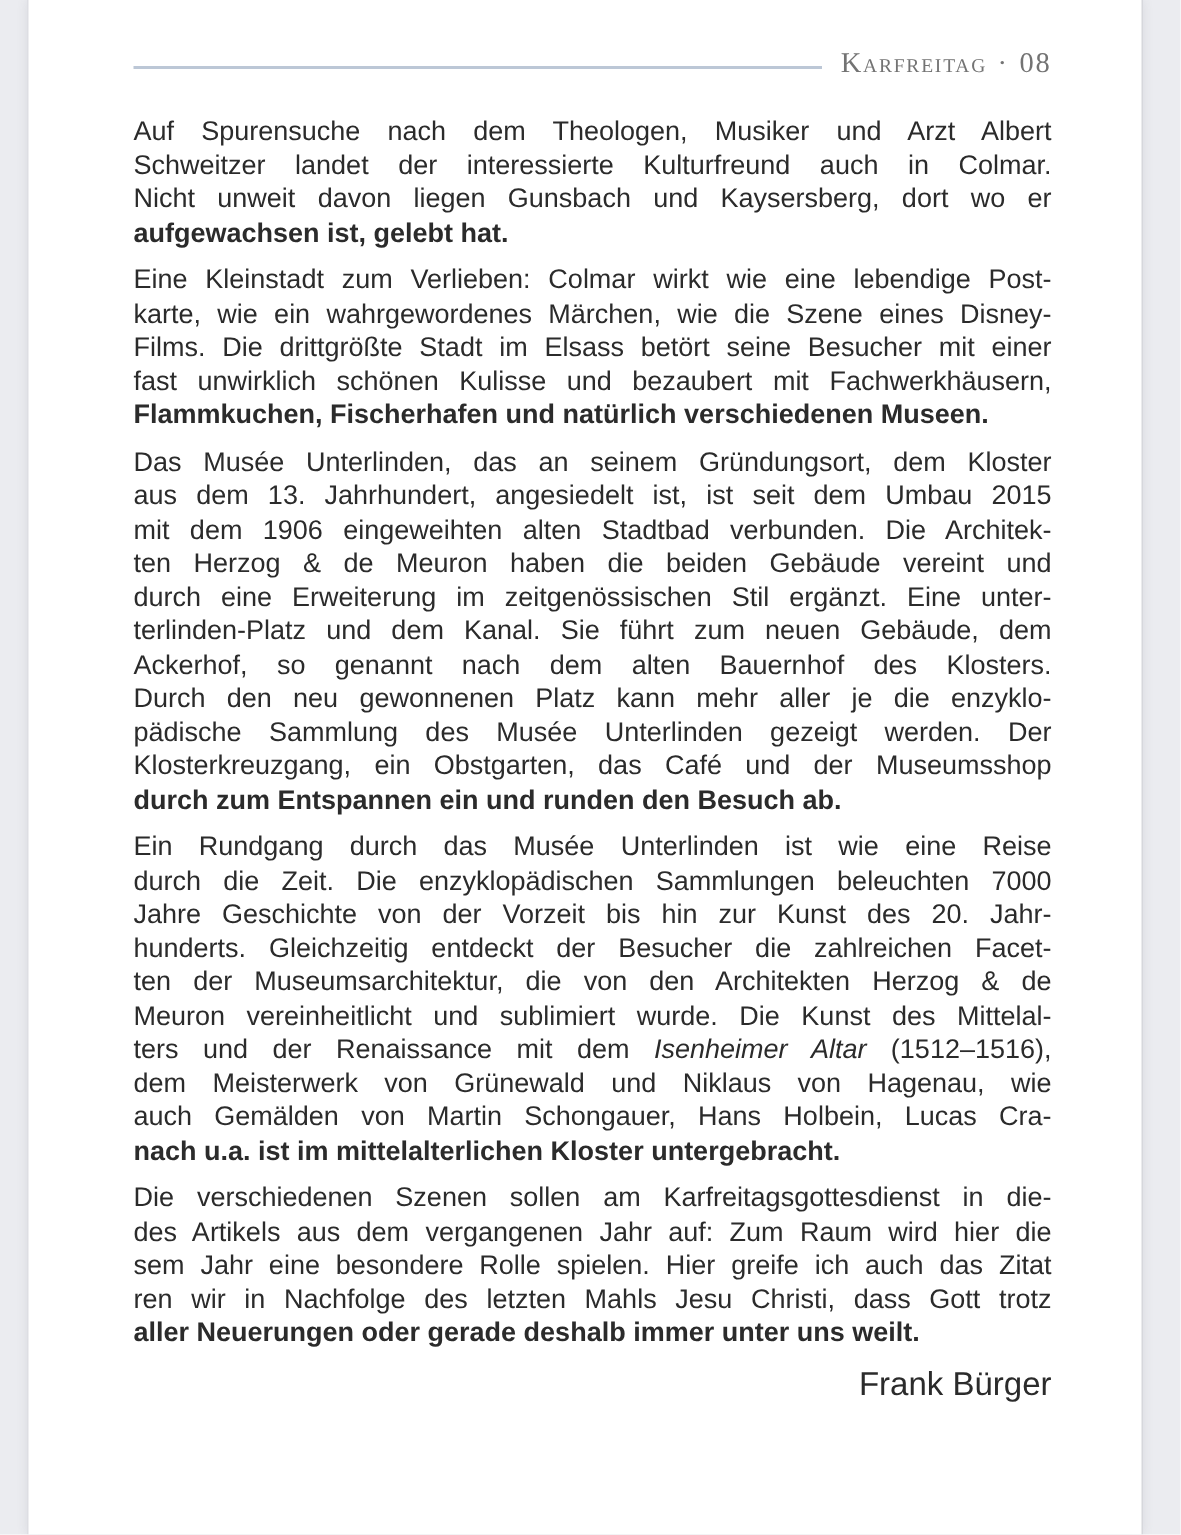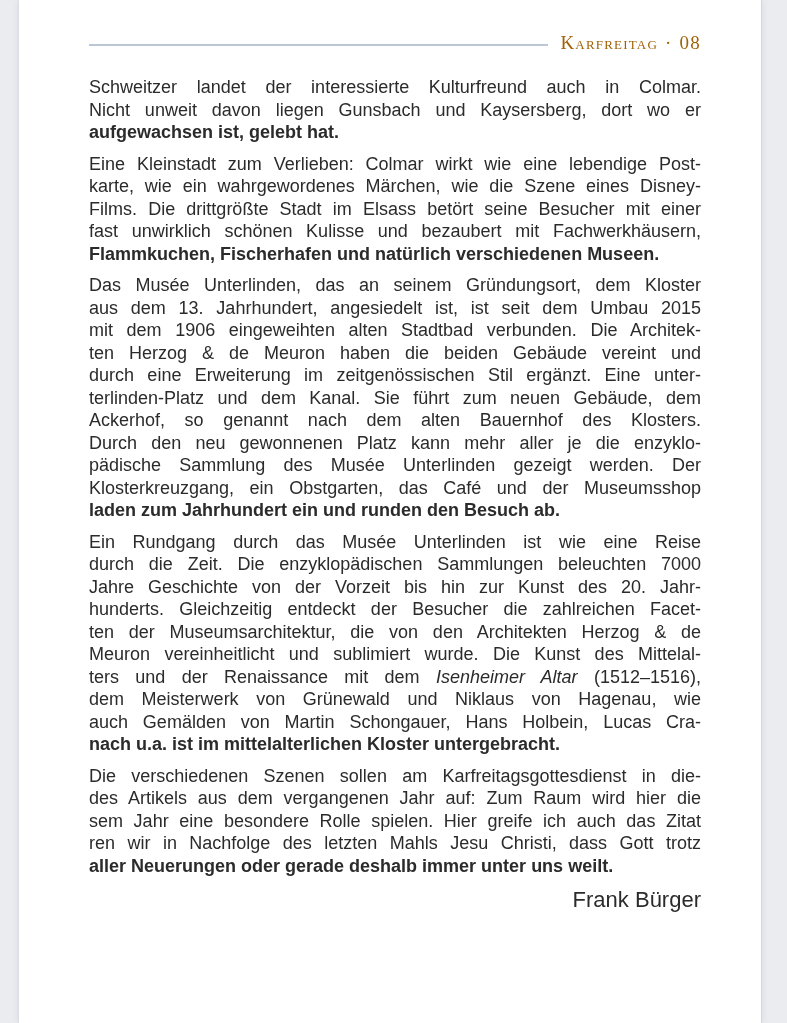--- a/index.html
+++ b/index.html
@@ -85,29 +85,30 @@
   }
 </style>
 </head>
 <body style="background: rgb(235, 236, 240);">
 
 <div class="page" style="background: rgb(255, 255, 255);">
   <div class="content">
 
     <div class="page-header">
       <div class="header-rule" style="background: rgb(188, 199, 214);"></div>
-      <div class="header-text" style="color: #a16207;">
+      <div class="header-text" style="color: #737373;">
         <span class="header-title">Karfreitag</span>
         <span class="header-sep">·</span>
         <span class="header-number">08</span>
       </div>
     </div>
 
     <div>
         <div class="paragraph">
+          <div class="line"><span>Auf Spurensuche nach dem Theologen, Musiker und Arzt Albert</span></div>
           <div class="line"><span>Schweitzer landet der interessierte Kulturfreund auch in Colmar.</span></div>
           <div class="line"><span>Nicht unweit davon liegen Gunsbach und Kaysersberg, dort wo er</span></div>
           <div class="line lastline"><span>aufgewachsen ist, gelebt hat.</span></div>
         </div>
         <div class="paragraph">
           <div class="line"><span>Eine Kleinstadt zum Verlieben: Colmar wirkt wie eine lebendige Post-</span></div>
           <div class="line"><span>karte, wie ein wahrgewordenes Märchen, wie die Szene eines Disney-</span></div>
           <div class="line"><span>Films. Die drittgrößte Stadt im Elsass betört seine Besucher mit einer</span></div>
           <div class="line"><span>fast unwirklich schönen Kulisse und bezaubert mit Fachwerkhäusern,</span></div>
           <div class="line lastline"><span>Flammkuchen, Fischerhafen und natürlich verschiedenen Museen.</span></div>
@@ -116,21 +117,21 @@
           <div class="line"><span>Das Musée Unterlinden, das an seinem Gründungsort, dem Kloster</span></div>
           <div class="line"><span>aus dem 13. Jahrhundert, angesiedelt ist, ist seit dem Umbau 2015</span></div>
           <div class="line"><span>mit dem 1906 eingeweihten alten Stadtbad verbunden. Die Architek-</span></div>
           <div class="line"><span>ten Herzog &amp; de Meuron haben die beiden Gebäude vereint und</span></div>
           <div class="line"><span>durch eine Erweiterung im zeitgenössischen Stil ergänzt. Eine unter-</span></div>
           <div class="line"><span>terlinden-Platz und dem Kanal. Sie führt zum neuen Gebäude, dem</span></div>
           <div class="line"><span>Ackerhof, so genannt nach dem alten Bauernhof des Klosters.</span></div>
           <div class="line"><span>Durch den neu gewonnenen Platz kann mehr aller je die enzyklo-</span></div>
           <div class="line"><span>pädische Sammlung des Musée Unterlinden gezeigt werden. Der</span></div>
           <div class="line"><span>Klosterkreuzgang, ein Obstgarten, das Café und der Museumsshop</span></div>
-          <div class="line lastline"><span>laden zum Jahrhundert ein und runden den Besuch ab.</span></div>
+          <div class="line lastline"><span>durch zum Entspannen ein und runden den Besuch ab.</span></div>
         </div>
         <div class="paragraph">
           <div class="line"><span>Ein Rundgang durch das Musée Unterlinden ist wie eine Reise</span></div>
           <div class="line"><span>durch die Zeit. Die enzyklopädischen Sammlungen beleuchten 7000</span></div>
           <div class="line"><span>Jahre Geschichte von der Vorzeit bis hin zur Kunst des 20. Jahr-</span></div>
           <div class="line"><span>hunderts. Gleichzeitig entdeckt der Besucher die zahlreichen Facet-</span></div>
           <div class="line"><span>ten der Museumsarchitektur, die von den Architekten Herzog &amp; de</span></div>
           <div class="line"><span>Meuron vereinheitlicht und sublimiert wurde. Die Kunst des Mittelal-</span></div>
           <div class="line"><span>ters und der Renaissance mit dem </span><span class="it">Isenheimer Altar</span><span> (1512–1516),</span></div>
           <div class="line"><span>dem Meisterwerk von Grünewald und Niklaus von Hagenau, wie</span></div>

